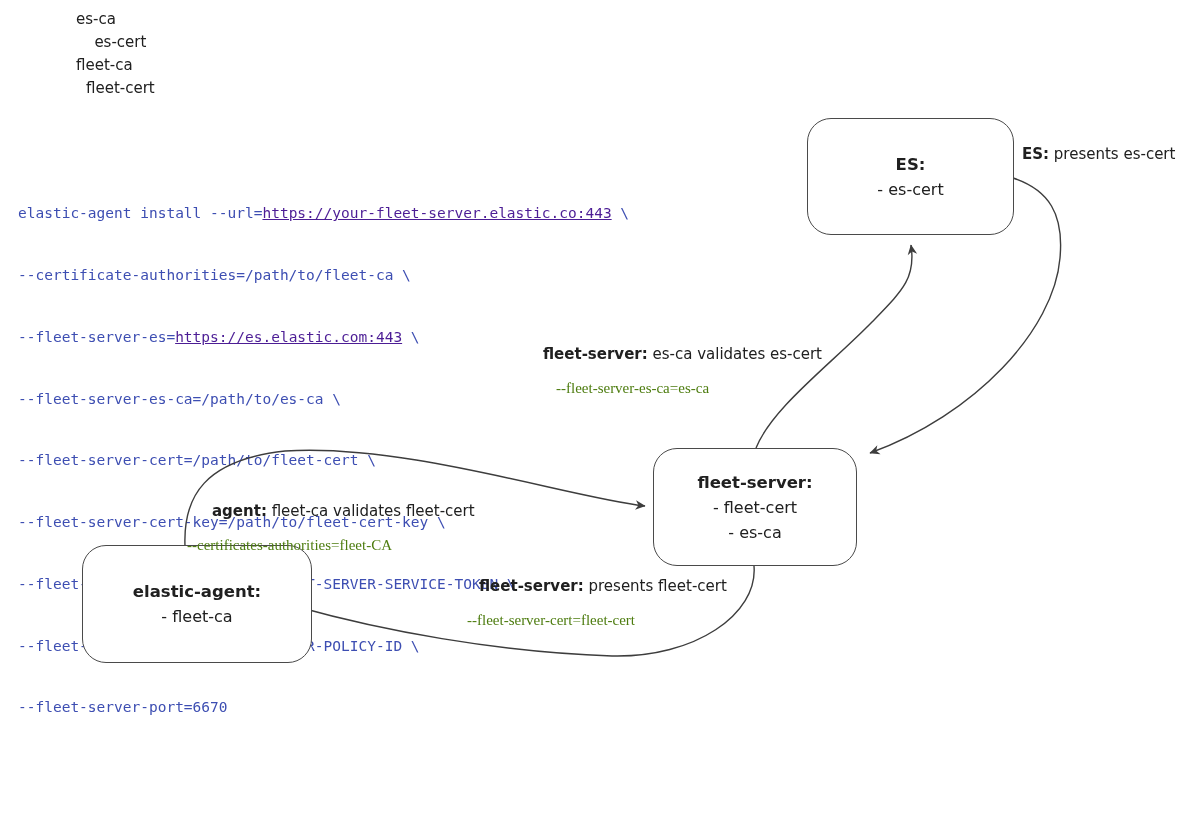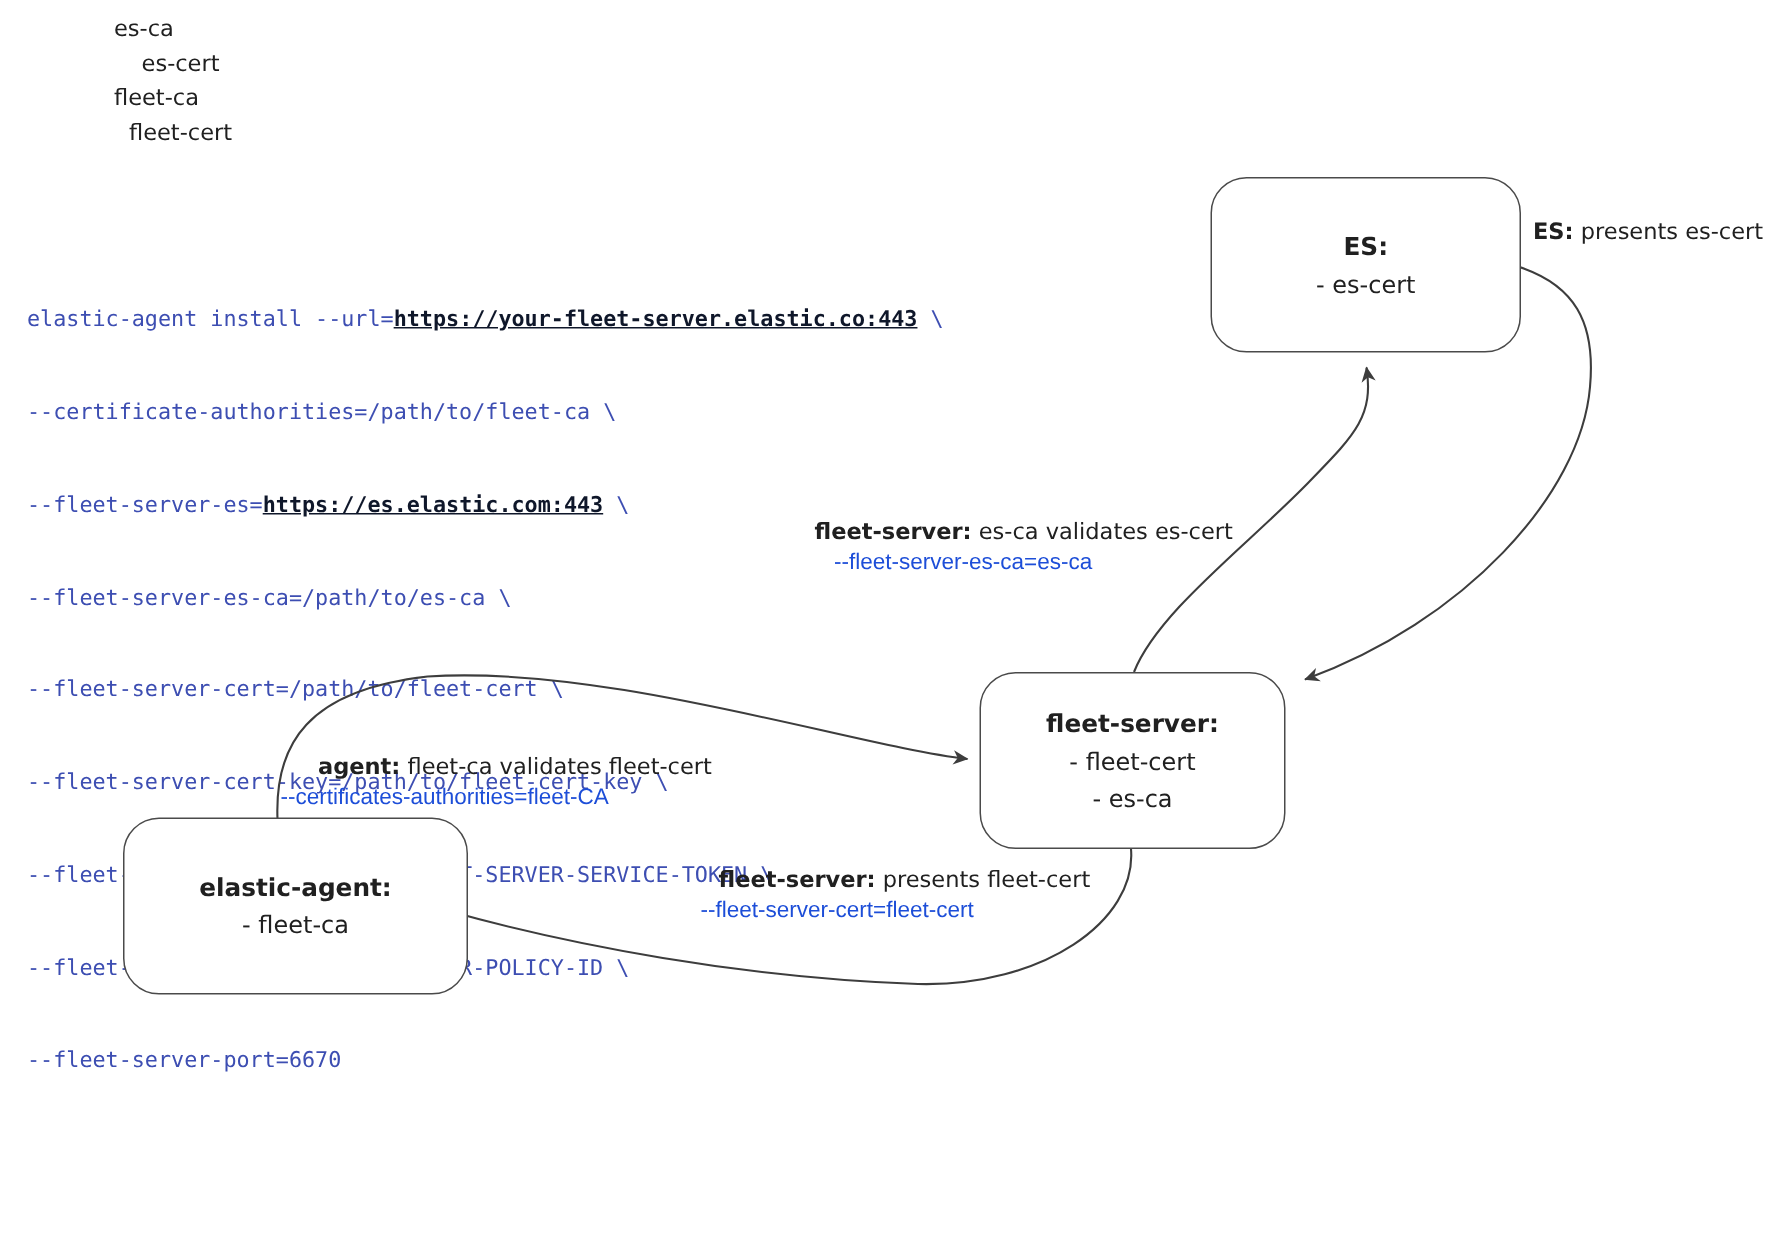--- a/index.html
+++ b/index.html
@@ -16,21 +16,21 @@
   .legend { position: absolute; left: 76px; top: 8px; font-size: 15px; line-height: 23px; }
   .legend .title { font-weight: bold; font-size: 16px; margin-bottom: 5px; }
   .legend .item.indented { padding-left: 10px; text-align: center; }
   
   .command {
     position: absolute; left: 18px; top: 162px;
     font-family: "DejaVu Sans Mono", "Liberation Mono", monospace;
     font-size: 14.5px; line-height: 20.6px;
     color: #3d4eb2; white-space: pre;
   }
-  .command a { color: #0f172a; text-decoration: underline; cursor: pointer; font-weight: bold; }
+  .command a { color: #4c1d95; text-decoration: underline; cursor: pointer; }
   
   svg.edges { position: absolute; left: 0; top: 0; pointer-events: none; }
   svg.edges path.edge { fill: none; stroke: #3d3d3d; stroke-width: 1.4; }
   
   .node {
     position: absolute;
     border: 1.6px solid #4a4a4a;
     border-radius: 24px;
     background: #ffffff;
     display: flex; flex-direction: column;
@@ -39,22 +39,22 @@
     font-size: 16px; line-height: 25px;
   }
   .node .node-title { font-weight: bold; font-size: 16.5px; }
   .node-es            { left: 807px; top: 118px; width: 207px; height: 117px; }
   .node-fleet-server  { left: 653px; top: 448px; width: 204px; height: 118px; }
   .node-elastic-agent { left: 82px;  top: 545px; width: 230px; height: 118px; }
   
   .edge-label { position: absolute; font-size: 15px; line-height: 17px; white-space: nowrap; }
   .edge-label .prefix { font-weight: bold; }
   .edge-label .code-line {
-    font-family: Liberation Sans, sans-serif;
-    font-size: 15px; margin-top: 3px; color: #1d4ed8;
+    font-family: Liberation Serif, serif;
+    font-size: 15px; margin-top: 17px; color: #4d7c0f;
   }
   .label-es-presents      { left: 1022px; top: 146px; }
   .label-fleet-validates  { left: 543px;  top: 346px; }
   .label-fleet-validates  .code-line { margin-left: 13px; }
   .label-agent-validates  { left: 187px;  top: 503px; }
   .label-agent-validates  .sans-line { margin-left: 25px; }
   .label-fleet-presents   { left: 467px;  top: 578px; }
   .label-fleet-presents   .sans-line { margin-left: 12px; }
 </style>
 </head>

